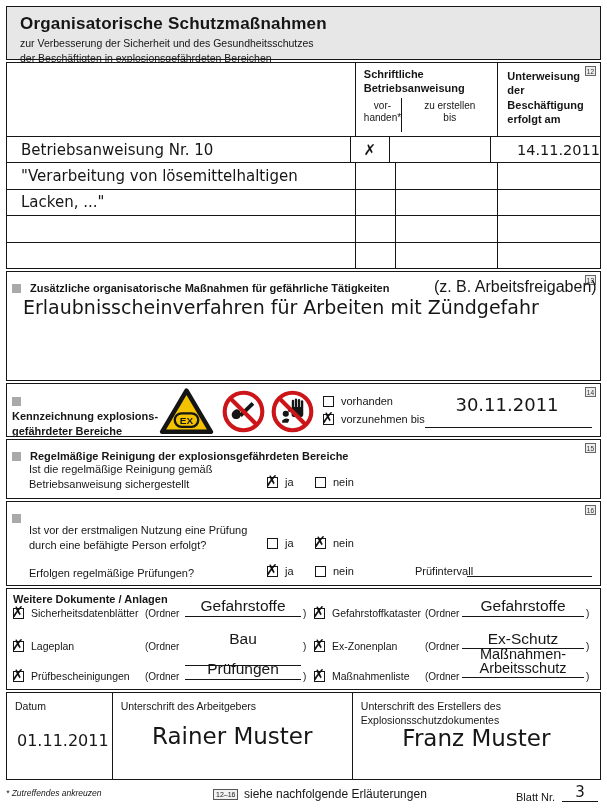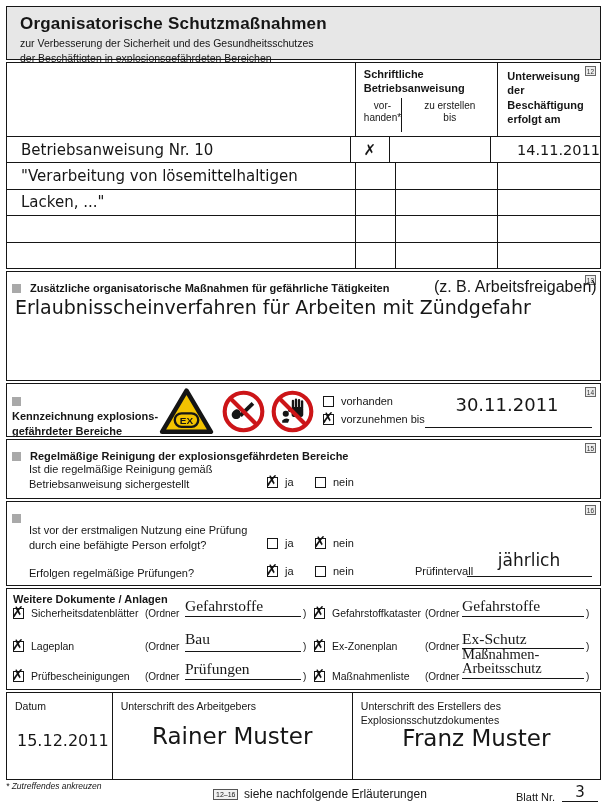--- a/index.html
+++ b/index.html
@@ -47,21 +47,21 @@
   .cb .mark { position:absolute; left:-2.5px; top:-6px; font-size:15px; font-weight:bold;
               font-family:"DejaVu Sans",sans-serif; color:#111; }
   .cblbl { position:absolute; font-size:11px; }
 
   .uline { position:absolute; border-top:1.5px solid #161616; height:0; }
   .hand { font-family:"DejaVu Sans",sans-serif; }
 
   
   .doc-lbl { font-size:10.5px; }
   .doc-ord { font-size:10px; }
-  .doc-val { font-family:Liberation Serif, serif; font-size:15.5px; text-align:left; }
+  .doc-val { font-family:Liberation Sans, sans-serif; font-size:15.5px; text-align:center; }
 
   
   .sig { display:grid; grid-template-columns:105fr 241fr 249fr; height:88px; }
   .sig-cell { position:relative; padding:6px 8px; }
   .sig-lbl { font-size:10.5px; line-height:1.35; }
 
   
   .foot { position:absolute; left:0; top:781px; width:607px; height:28px; }
   .foot-note { font-size:8.5px; font-style:italic; }
   .foot-ref-box { display:inline-block; min-width:22px; height:11px; border:1px solid #555;
@@ -135,21 +135,21 @@
         </div>
       </div>
     </div>
 
     <div class="sec" style="height:110px">
       <span class="ref">13</span>
       <div class="abs" style="left:5px; top:6px;">
         <span class="bullet"></span><span class="stitle">Zusätzliche organisatorische Maßnahmen für gefährliche Tätigkeiten</span>
         <span class="snote">(z. B. Arbeitsfreigaben)</span>
       </div>
-      <div class="abs fill" style="left:8px; top:24px; font-size:19px;">Erlaubnisscheinverfahren für Arbeiten mit Zündgefahr</div>
+      <div class="abs fill" style="left:16px; top:24px; font-size:19px;">Erlaubnisscheinverfahren für Arbeiten mit Zündgefahr</div>
     </div>
 
     <div class="sec" style="height:54px">
       <span class="ref">14</span>
       <div class="abs" style="left:5px; top:7px; width:150px;">
         <span class="bullet"></span><span class="stitle pre" style="display:inline-block; vertical-align:top; line-height:1.35;">Kennzeichnung explosions-
 gefährdeter Bereiche</span>
       </div>
       <svg class="abs" style="left:152px; top:4px;" width="55" height="47" viewBox="0 0 60 52">
         <path d="M30 3 L57 48.5 L3 48.5 Z" fill="#f3c300" stroke="#151515" stroke-width="5" stroke-linejoin="round"></path>
@@ -223,42 +223,41 @@
       <div class="abs qtext" style="left:22px; top:64px;">Erfolgen regelmäßige Prüfungen?</div>
       <span class="cb" style="left:260px; top:64px;">
         <span class="mark">✗</span>
       </span>
       <span class="cblbl" style="left:278px; top:63px;">ja</span>
       <span class="cb" style="left:308px; top:64px;">
         <span class="mark"></span>
       </span>
       <span class="cblbl" style="left:326px; top:63px;">nein</span>
       <span class="cblbl" style="left:408px; top:63px;">Prüfintervall</span>
-      <span class="abs hand" style="left:462px; top:48px; width:120px; text-align:center; font-size:17px;">jährlich</span>
       <div class="uline" style="left:460px; top:74px; width:125px;"></div>
     </div>
 
     <div class="sec" style="height:102px">
       <div class="abs stitle" style="left:6px; top:4px;">Weitere Dokumente / Anlagen</div>
 
       <span class="cb" style="left:6px; top:19px;">
         <span class="mark">✗</span>
       </span>
       <span class="abs doc-lbl" style="left:24px; top:18px;">Sicherheitsdatenblätter</span>
       <span class="abs doc-ord" style="left:138px; top:19px;"></span>
       <span class="abs doc-ord" style="left:138px; top:19px;">(Ordner</span>
       <span class="abs doc-val" style="left:178px; top:8px; width:116px; border-bottom:1.5px solid #161616; padding-bottom:1px;">Gefahrstoffe</span>
       <span class="abs doc-ord" style="left:296px; top:19px;">)</span>
 
       <span class="cb" style="left:6px; top:52px;">
         <span class="mark">✗</span>
       </span>
       <span class="abs doc-lbl" style="left:24px; top:51px;">Lageplan</span>
       <span class="abs doc-ord" style="left:138px; top:52px;">(Ordner</span>
-      <span class="abs doc-val" style="left:178px; top:41px; width:116px; border-bottom:1.5px solid #161616; padding-bottom:3px;">Bau</span>
+      <span class="abs doc-val" style="left:178px; top:41px; width:116px; border-bottom:1.5px solid #161616; padding-bottom:17px;">Bau</span>
       <span class="abs doc-ord" style="left:296px; top:52px;">)</span>
 
       <span class="cb" style="left:6px; top:82px;">
         <span class="mark">✗</span>
       </span>
       <span class="abs doc-lbl" style="left:24px; top:81px;">Prüfbescheinigungen</span>
       <span class="abs doc-ord" style="left:138px; top:82px;">(Ordner</span>
       <span class="abs doc-val" style="left:178px; top:71px; width:116px; border-bottom:1.5px solid #161616; padding-bottom:1px;">Prüfungen</span>
       <span class="abs doc-ord" style="left:296px; top:82px;">)</span>
 
@@ -284,34 +283,34 @@
       <span class="abs doc-lbl" style="left:325px; top:81px;">Maßnahmenliste</span>
       <span class="abs doc-ord" style="left:418px; top:82px;">(Ordner</span>
       <span class="abs doc-val" style="left:455px; top:57px; width:122px; font-size:14.5px;">Maßnahmen-</span>
       <span class="abs doc-val" style="left:455px; top:71px; width:122px; font-size:14.5px; border-bottom:1.5px solid #161616; padding-bottom:1px;">Arbeitsschutz</span>
       <span class="abs doc-ord" style="left:579px; top:82px;">)</span>
     </div>
 
     <div class="sec sig">
       <div class="sig-cell">
         <div class="sig-lbl">Datum</div>
-        <div class="abs hand" style="left:10px; top:38px; font-size:16px;">15.12.2011</div>
+        <div class="abs hand" style="left:10px; top:38px; font-size:16px;">01.11.2011</div>
       </div>
       <div class="sig-cell bl">
         <div class="sig-lbl">Unterschrift des Arbeitgebers</div>
         <div class="abs hand" style="left:0; top:30px; width:100%; text-align:center; font-size:23px;">Rainer Muster</div>
       </div>
       <div class="sig-cell bl">
         <div class="sig-lbl pre">Unterschrift des Erstellers des
 Explosionsschutzdokumentes</div>
         <div class="abs hand" style="left:0; top:32px; width:100%; text-align:center; font-size:23px;">Franz Muster</div>
       </div>
     </div>
   </div>
 
   <div class="foot">
-    <span class="abs foot-note" style="left:6px; top:0;font-style:italic;">* Zutreffendes ankreuzen</span>
+    <span class="abs foot-note" style="left:6px; top:7px;font-style:italic;">* Zutreffendes ankreuzen</span>
     <span class="abs foot-ref-box" style="left:213px; top:8px;">12–16</span>
     <span class="abs foot-txt" style="left:244px; top:6px;">siehe nachfolgende Erläuterungen</span>
     <span class="abs blatt-lbl" style="left:516px; top:10px;">Blatt Nr.</span>
     <span class="abs blatt-val" style="left:562px; top:2px; width:36px; text-align:center; border-bottom:1.2px solid #161616;">3</span>
   </div>
 </div>
 
 </body></html>

